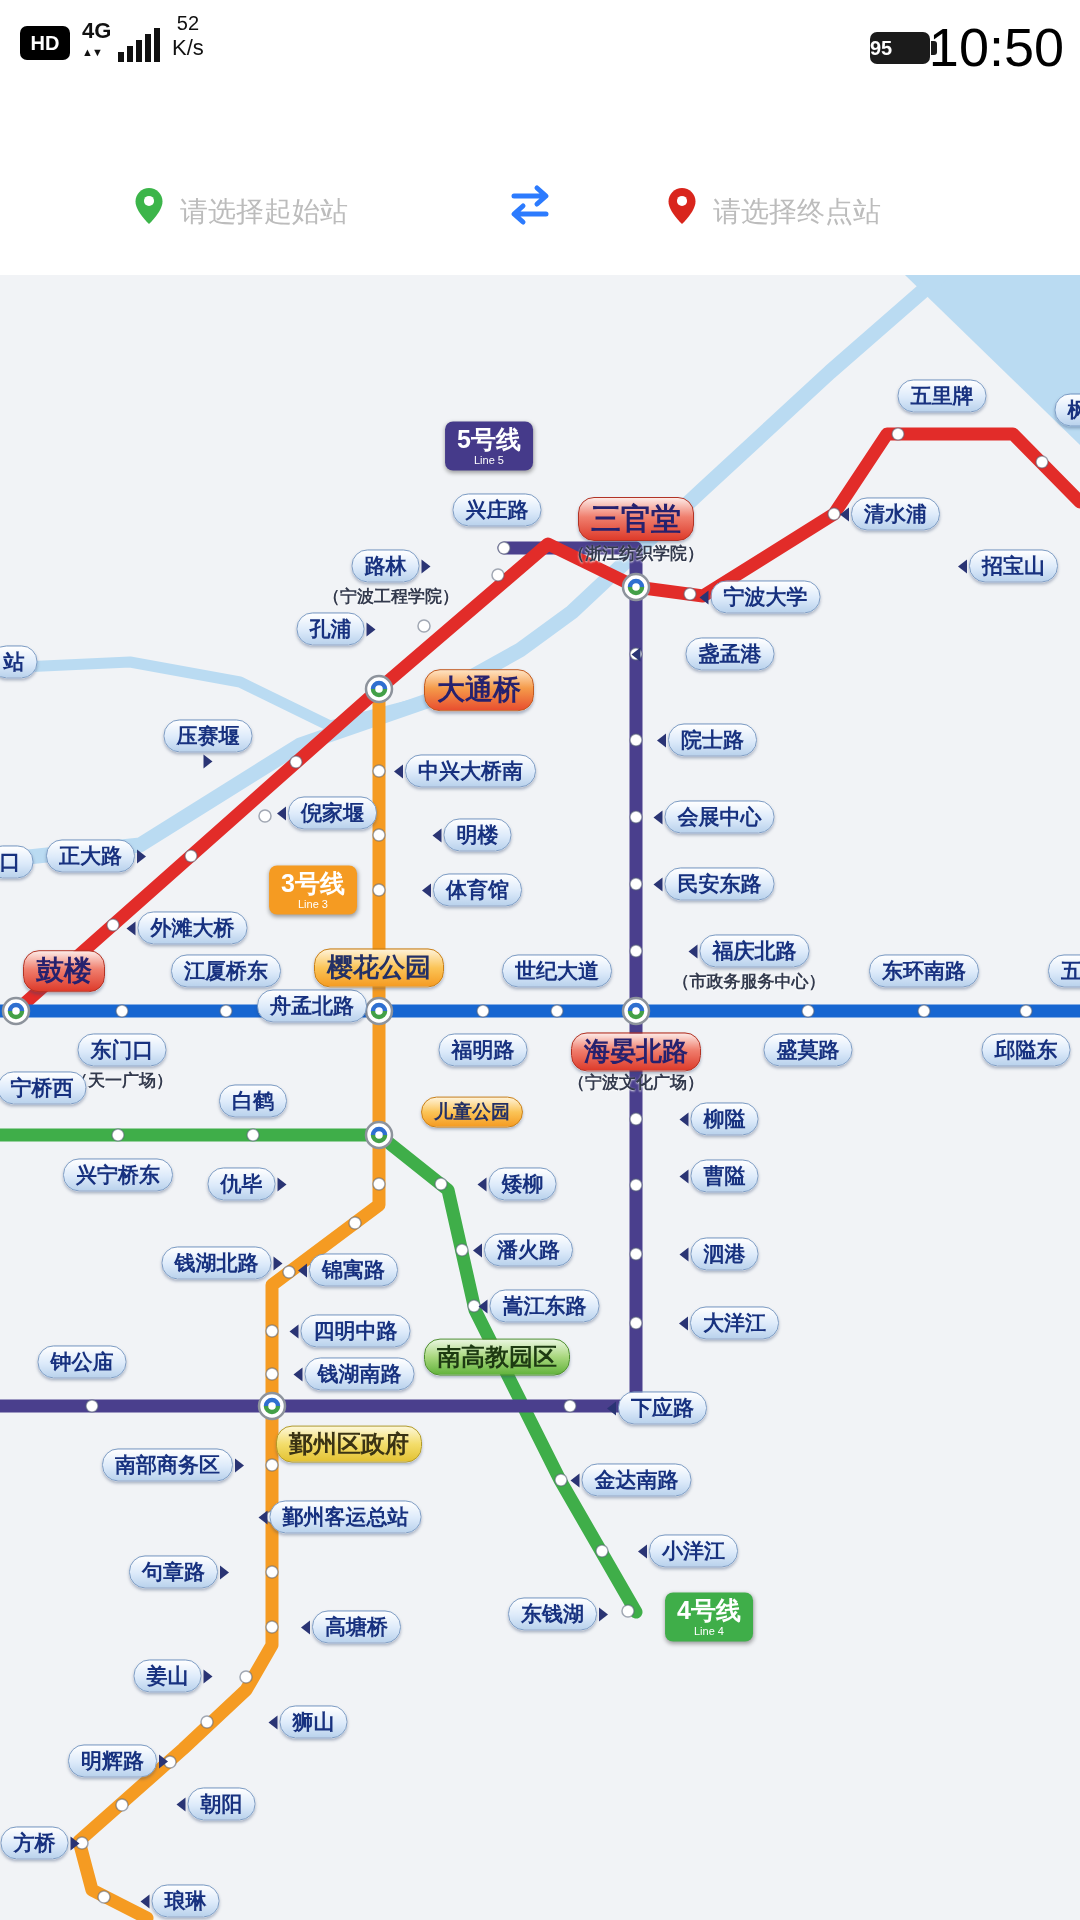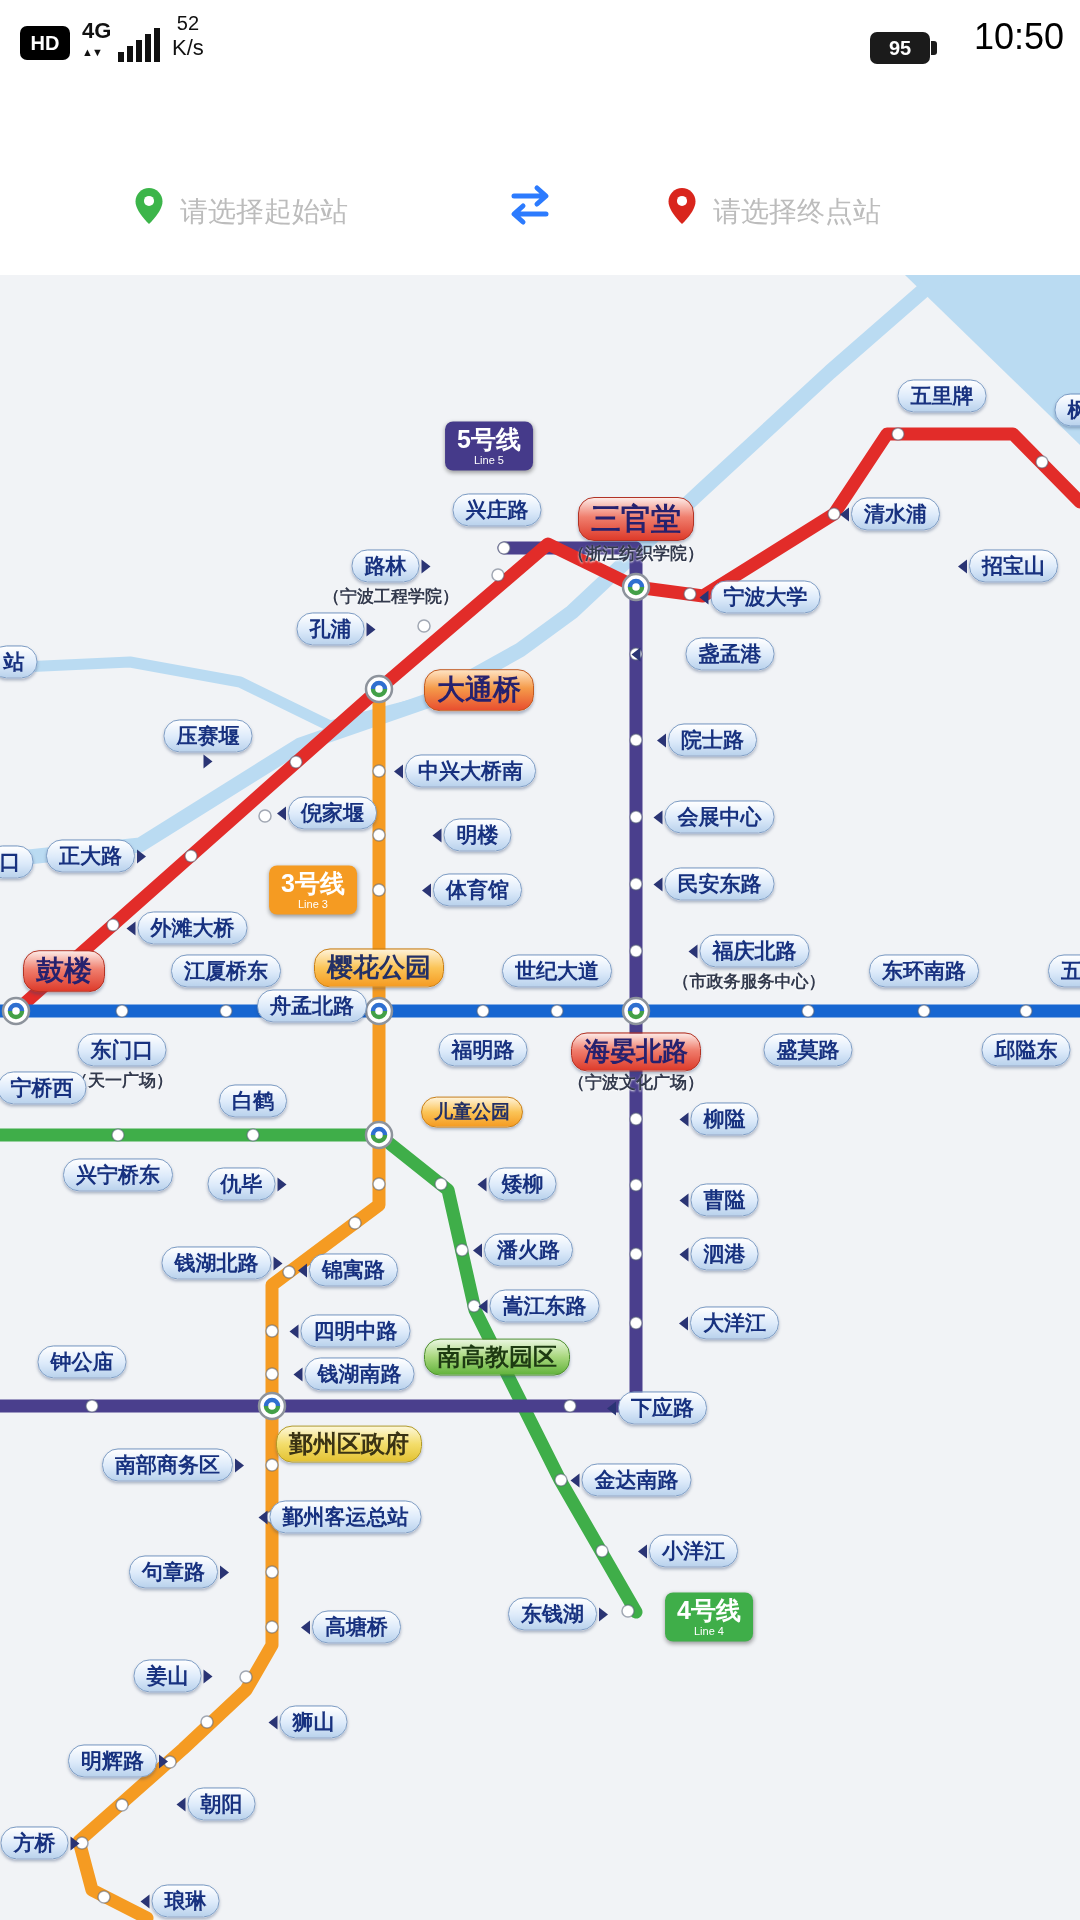--- a/index.html
+++ b/index.html
@@ -10,23 +10,23 @@
   #statusbar{position:absolute;left:0;top:0;width:1080px;height:115px;background:#fff;z-index:20;}
   .hd-badge{position:absolute;left:20px;top:26px;width:50px;height:34px;background:#000;border-radius:7px;
             color:#fff;font-weight:bold;font-size:20px;display:flex;align-items:center;justify-content:center;}
   .net{position:absolute;left:82px;top:20px;font-size:22px;font-weight:bold;color:#111;line-height:1;}
   .net-arrows{position:absolute;left:82px;top:46px;font-size:11px;color:#111;letter-spacing:-1px;}
   .bars{position:absolute;left:118px;top:26px;}
   .speed{position:absolute;left:172px;top:12px;text-align:center;color:#111;line-height:1.15;}
   .speed .v{font-size:20px;}
   .speed .u{font-size:22px;}
   .battery{position:absolute;right:150px;top:32px;width:60px;height:32px;background:#1b1b1b;border-radius:7px;
-           display:flex;align-items:center;justify-content:center;color:#fff;font-size:20px;font-weight:bold;}
+           display:flex;align-items:center;justify-content:flex-start;color:#fff;font-size:20px;font-weight:bold;}
   .battery .nub{position:absolute;right:-7px;top:9px;width:6px;height:14px;background:#1b1b1b;border-radius:0 3px 3px 0;}
-  .time{position:absolute;right:16px;top:16px;font-size:36px;color:#000;font-weight:500;}
+  .time{position:absolute;right:16px;top:16px;font-size:54px;color:#000;font-weight:500;}
 
   
   #searchrow{position:absolute;left:0;top:115px;width:1080px;height:160px;background:#fff;z-index:20;}
   .pin{position:absolute;top:73px;}
   .ph{position:absolute;top:78px;font-size:28px;color:#bcbcbc;}
   #swap{position:absolute;left:505px;top:68px;cursor:pointer;}
 
   
   #map-svg{position:absolute;left:0;top:0;z-index:1;}
   #label-layer{position:absolute;left:0;top:0;width:1080px;height:1920px;z-index:2;}
@@ -259,21 +259,21 @@
       </div>
       <div class="sub" style="left: 749px; top: 981px;">（市政务服务中心）</div>
       <div class="st red" style="left: 636px; top: 1052px; font-size: 26px;">
         <span class="cap">海晏北路</span>
       </div>
       <div class="sub" style="left: 636px; top: 1082px;">（宁波文化广场）</div>
       <div class="st " style="left: 719px; top: 1119px;">
         <div class="arr arr-l"></div>
         <span class="cap">柳隘</span>
       </div>
-      <div class="st " style="left: 719px; top: 1200px;">
+      <div class="st " style="left: 719px; top: 1176px;">
         <div class="arr arr-l"></div>
         <span class="cap">曹隘</span>
       </div>
       <div class="st " style="left: 719px; top: 1254px;">
         <div class="arr arr-l"></div>
         <span class="cap">泗港</span>
       </div>
       <div class="st " style="left: 729px; top: 1323px;">
         <div class="arr arr-l"></div>
         <span class="cap">大洋江</span>

